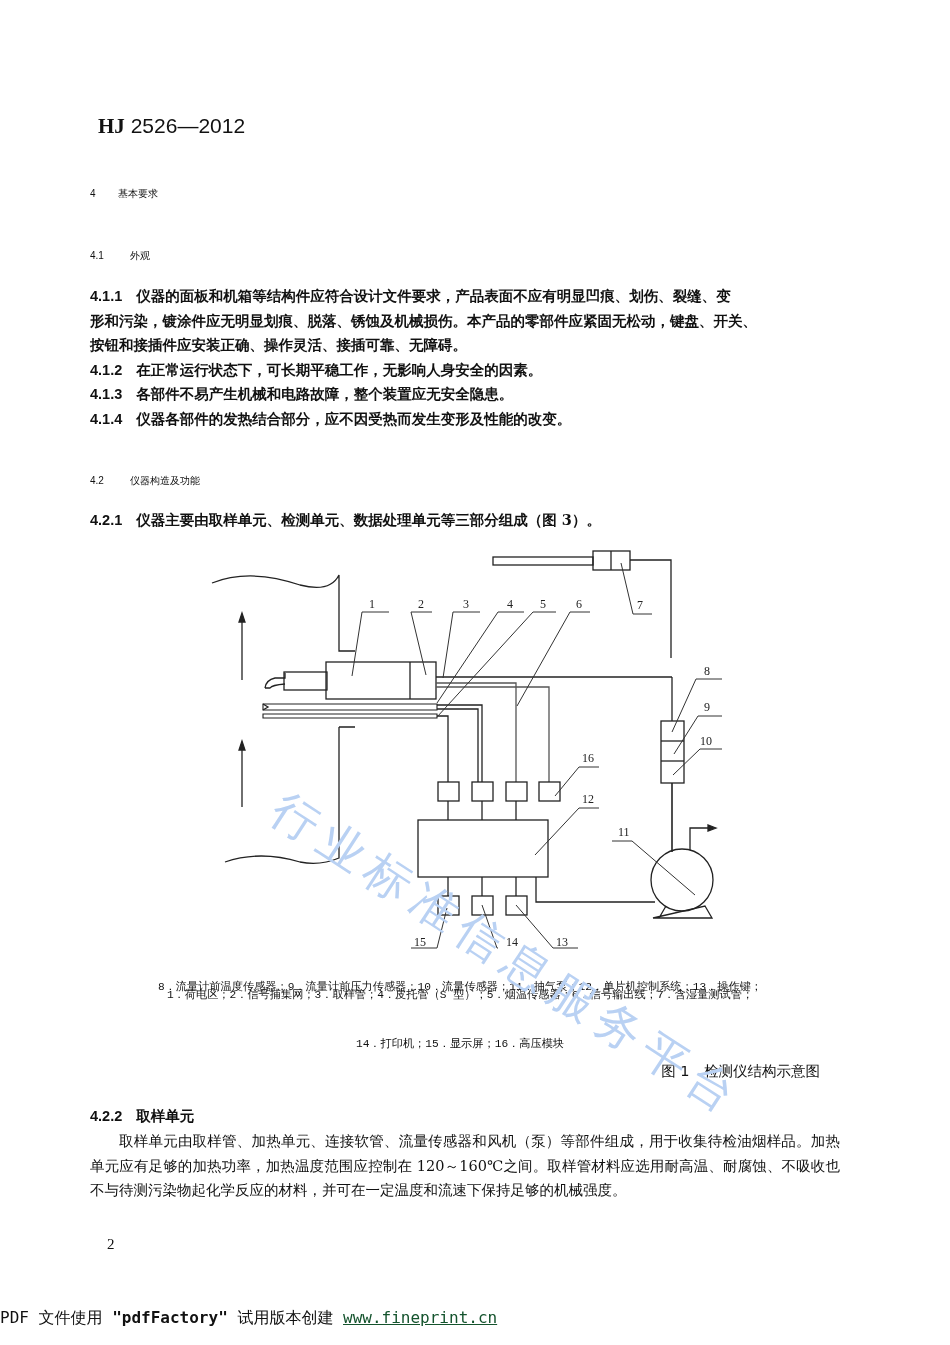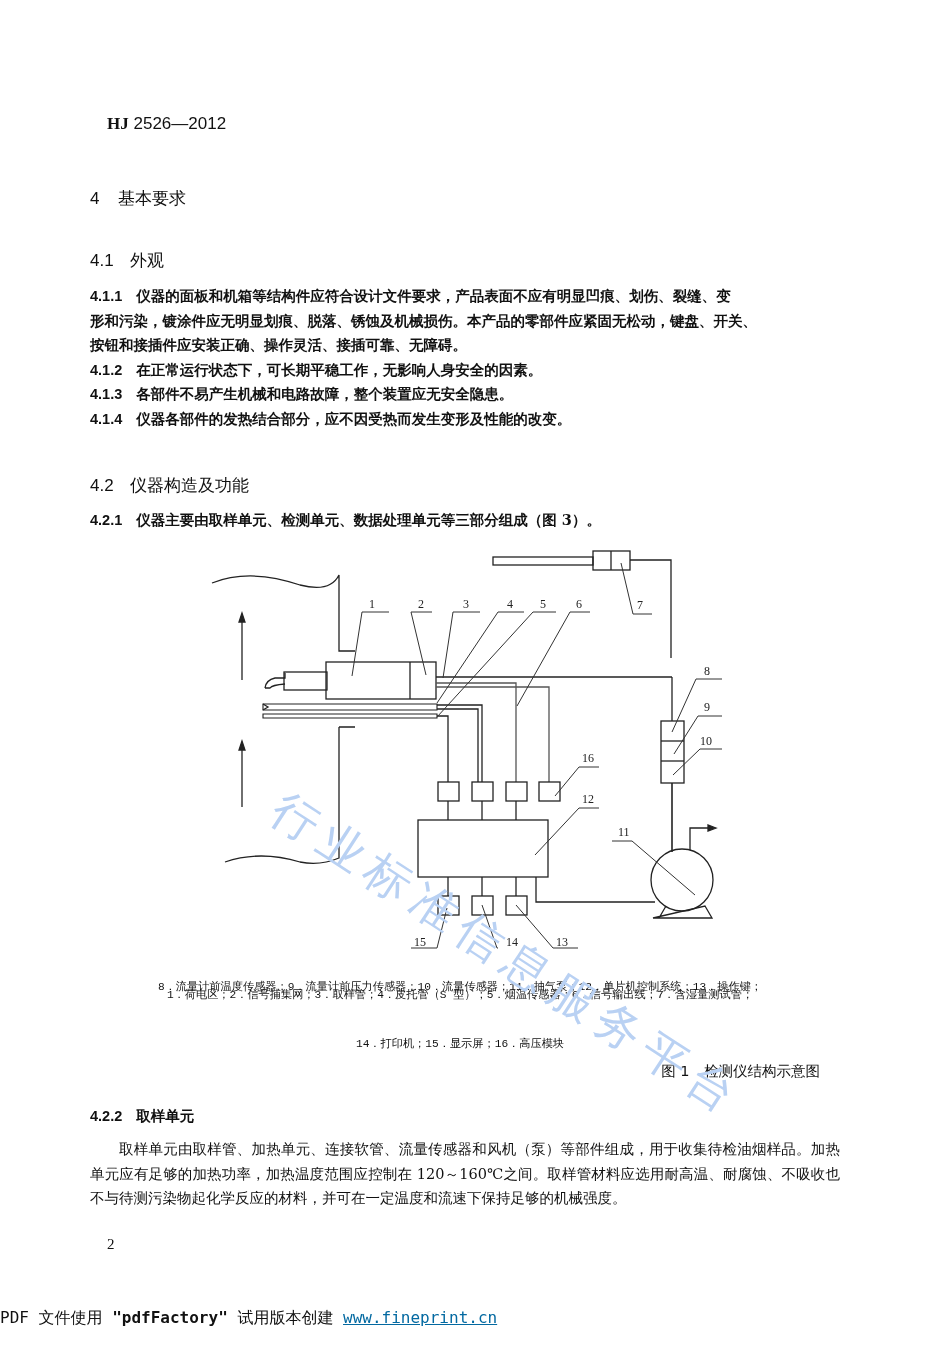--- a/index.html
+++ b/index.html
@@ -1,30 +1,30 @@
 <!DOCTYPE html>
 <html><head>
   <meta charset="utf-8">
   <style>
     html, body { margin: 0; padding: 0; background: #ffffff; }
     body { width: 950px; height: 1345px; position: relative; overflow: hidden;
            font-family: "DejaVu Sans", "Liberation Sans", sans-serif; color: #111; }
     .abs { position: absolute; white-space: nowrap; }
-    .std-code { left: 107px; top: 114px; font-size: 17px; font-family: "Liberation Sans", sans-serif; }
+    .std-code { left: 98px; top: 114px; font-size: 21px; font-family: "Liberation Sans", sans-serif; }
     .std-code b { font-family: "Liberation Serif", serif; font-weight: bold; }
-    .h { font-size: 17px; font-family: "DejaVu Sans", sans-serif; }
+    .h { font-size: 10px; font-family: "DejaVu Sans", sans-serif; }
     .num { display: inline-block; font-family: "Liberation Sans", sans-serif; }
     .para { font-size: 14.5px; font-family: "DejaVu Serif", "Liberation Serif", serif; line-height: 24.5px; font-weight: bold; }
     .para .num { font-family: "Liberation Sans", sans-serif; margin-right: 14px; }
     .block { position: absolute; left: 90px; width: 750px; }
     .legend { font-size: 11.2px; font-family: Liberation Mono, monospace; text-align: center; position: absolute; left: 100px; width: 720px; }
     .caption { position: absolute; left: 100px; width: 720px; text-align: right; top: 1062px; font-size: 14.5px; font-family: "DejaVu Sans", sans-serif; }
-    .body-par { position: absolute; left: 90px; width: 750px; font-size: 14.5px; font-family: "DejaVu Serif", "Liberation Serif", serif; line-height: 24.5px; text-align: justify; margin-top: 8px; }
+    .body-par { position: absolute; left: 90px; width: 750px; font-size: 14.5px; font-family: "DejaVu Serif", "Liberation Serif", serif; line-height: 24.5px; text-align: justify; }
     .footer { left: 0px; top: 1308px; font-size: 16px; font-family: "DejaVu Sans Mono", "Liberation Mono", monospace; }
-    .footer a { color: #0369a1; text-decoration: underline; }
+    .footer a { color: #14532d; text-decoration: underline; }
     .page-num { left: 107px; top: 1236px; font-size: 15px; font-family: "Liberation Serif", serif; }
     svg.diagram { position: absolute; left: 0; top: 0; }
     .watermark { position: absolute; left: 250px; top: 790px; pointer-events: none; }
   </style>
 </head>
 <body>
 
 <div class="abs std-code"><b>HJ</b> <span>2526—2012</span></div>
 
 <div class="abs h" style="left:90px; top:187px;">

